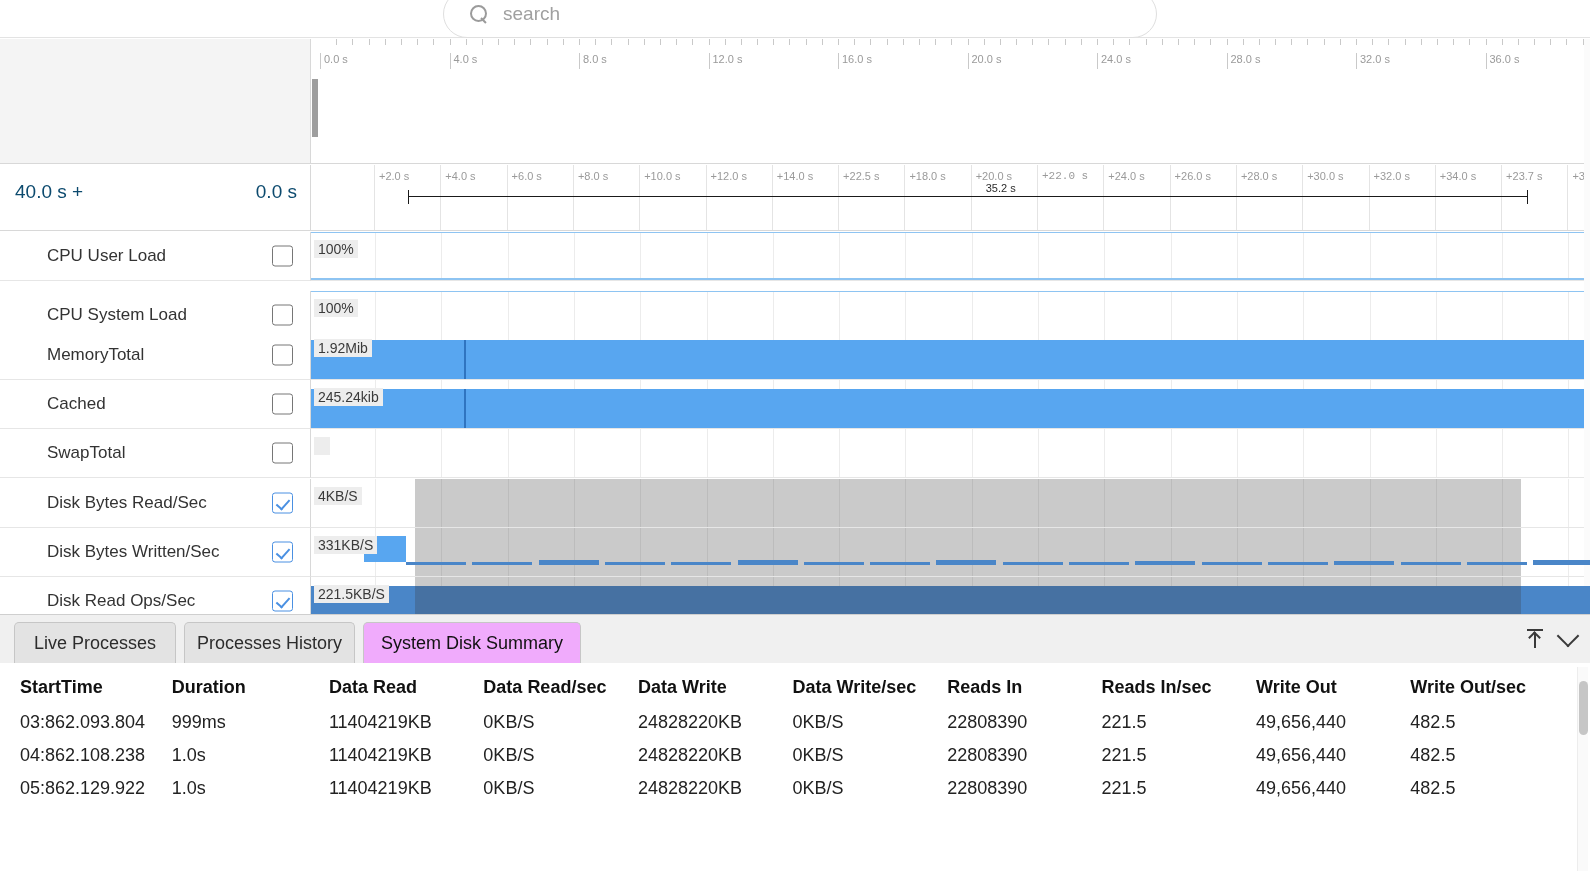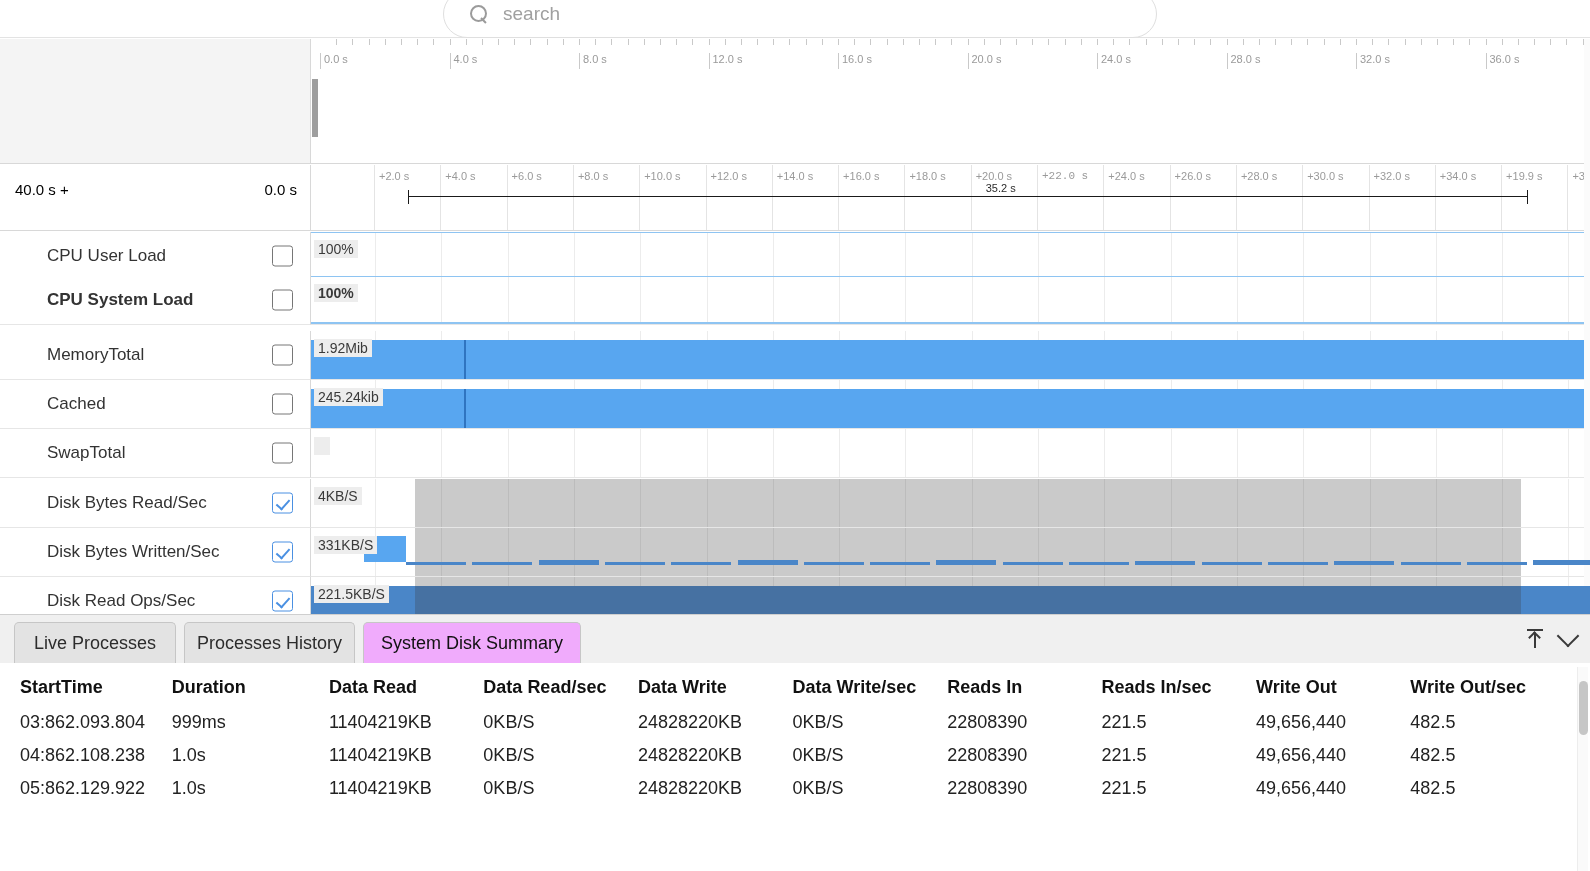--- a/index.html
+++ b/index.html
@@ -55,21 +55,21 @@
     position: absolute; left: 1px; top: 40px; width: 6px; height: 58px;
     background: #9e9e9e;
   }
 
   
   #range-left {
     position: absolute; left: 0; top: 165px; width: 311px; height: 66px;
     background: #ffffff; border-right: 1px solid #d8d8d8;
     border-bottom: 1px solid #d8d8d8;
   }
-  #range-left .lbl { position: absolute; top: 16px; font-size: 15px; color: #000000; }
+  #range-left .lbl { position: absolute; top: 16px; font-size: 19px; color: #0c4a6e; }
   #range-left .lbl.l { left: 15px; }
   #range-left .lbl.r { right: 13px; }
   #range-ruler {
     position: absolute; left: 311px; top: 165px; width: 1279px; height: 66px;
     background: #ffffff; border-bottom: 1px solid #d8d8d8; overflow: hidden;
   }
   .rangecell {
     position: absolute; top: 0; height: 81px;
     border-left: 1px solid #e4e4e4;
   }
@@ -309,21 +309,21 @@
       <div class="rangecell" style="left: 328.2px; width: 66.3px;">
         <span class="rl">+10.0 s</span>
       </div>
       <div class="rangecell" style="left: 394.5px; width: 66.3px;">
         <span class="rl">+12.0 s</span>
       </div>
       <div class="rangecell" style="left: 460.8px; width: 66.3px;">
         <span class="rl">+14.0 s</span>
       </div>
       <div class="rangecell" style="left: 527.1px; width: 66.3px;">
-        <span class="rl">+16.0 s</span>
+        <span class="rl">+22.5 s</span>
       </div>
       <div class="rangecell" style="left: 593.4px; width: 66.3px;">
         <span class="rl">+18.0 s</span>
       </div>
       <div class="rangecell" style="left: 659.7px; width: 66.3px;">
         <span class="rl">+20.0 s</span>
         <span class="rsub">35.2 s</span>
       </div>
       <div class="rangecell" style="left: 726px; width: 66.3px; font-family: Liberation Mono, monospace;">
         <span class="rl">+22.0 s</span>
@@ -340,21 +340,21 @@
       <div class="rangecell" style="left: 991.2px; width: 66.3px;">
         <span class="rl">+30.0 s</span>
       </div>
       <div class="rangecell" style="left: 1057.5px; width: 66.3px;">
         <span class="rl">+32.0 s</span>
       </div>
       <div class="rangecell" style="left: 1123.8px; width: 66.3px;">
         <span class="rl">+34.0 s</span>
       </div>
       <div class="rangecell" style="left: 1190.1px; width: 66.3px;">
-        <span class="rl">+19.9 s</span>
+        <span class="rl">+23.7 s</span>
       </div>
       <div class="rangecell" style="left: 1256.4px; width: 66.3px;">
         <span class="rl">+38.0 s</span>
       </div>
     </div>
   <div id="sel-bar" style="left: 97px; width: 1119px;"></div>
   <div class="sel-cap" id="sel-cap-l" style="left: 97px;"></div>
   <div class="sel-cap" id="sel-cap-r" style="left: 1216px;"></div>
 </div>
 
@@ -382,21 +382,21 @@
         <div class="vgrid" style="left: 992.2px;"></div>
         <div class="vgrid" style="left: 1058.5px;"></div>
         <div class="vgrid" style="left: 1124.8px;"></div>
         <div class="vgrid" style="left: 1191.1px;"></div>
         <div class="vgrid" style="left: 1257.4px;"></div>
         <div class="cpuline" style="top: -1px;"></div>
         <div class="cpuline" style="bottom: 0px;"></div>
         <div class="unitlabel">100%</div>
       </div>
     </div>
-    <div class="track" style="top: 44px; height: 49.3px; font-weight: bold;">
+    <div class="track" style="top: 59px; height: 49.3px;">
       <div class="track-label">
         <span class="tname">CPU System Load</span>
         <span class="cb"></span>
       </div>
       <div class="track-plot">
         <div class="vgrid" style="left: 64px;"></div>
         <div class="vgrid" style="left: 130.3px;"></div>
         <div class="vgrid" style="left: 196.6px;"></div>
         <div class="vgrid" style="left: 262.9px;"></div>
         <div class="vgrid" style="left: 329.2px;"></div>

